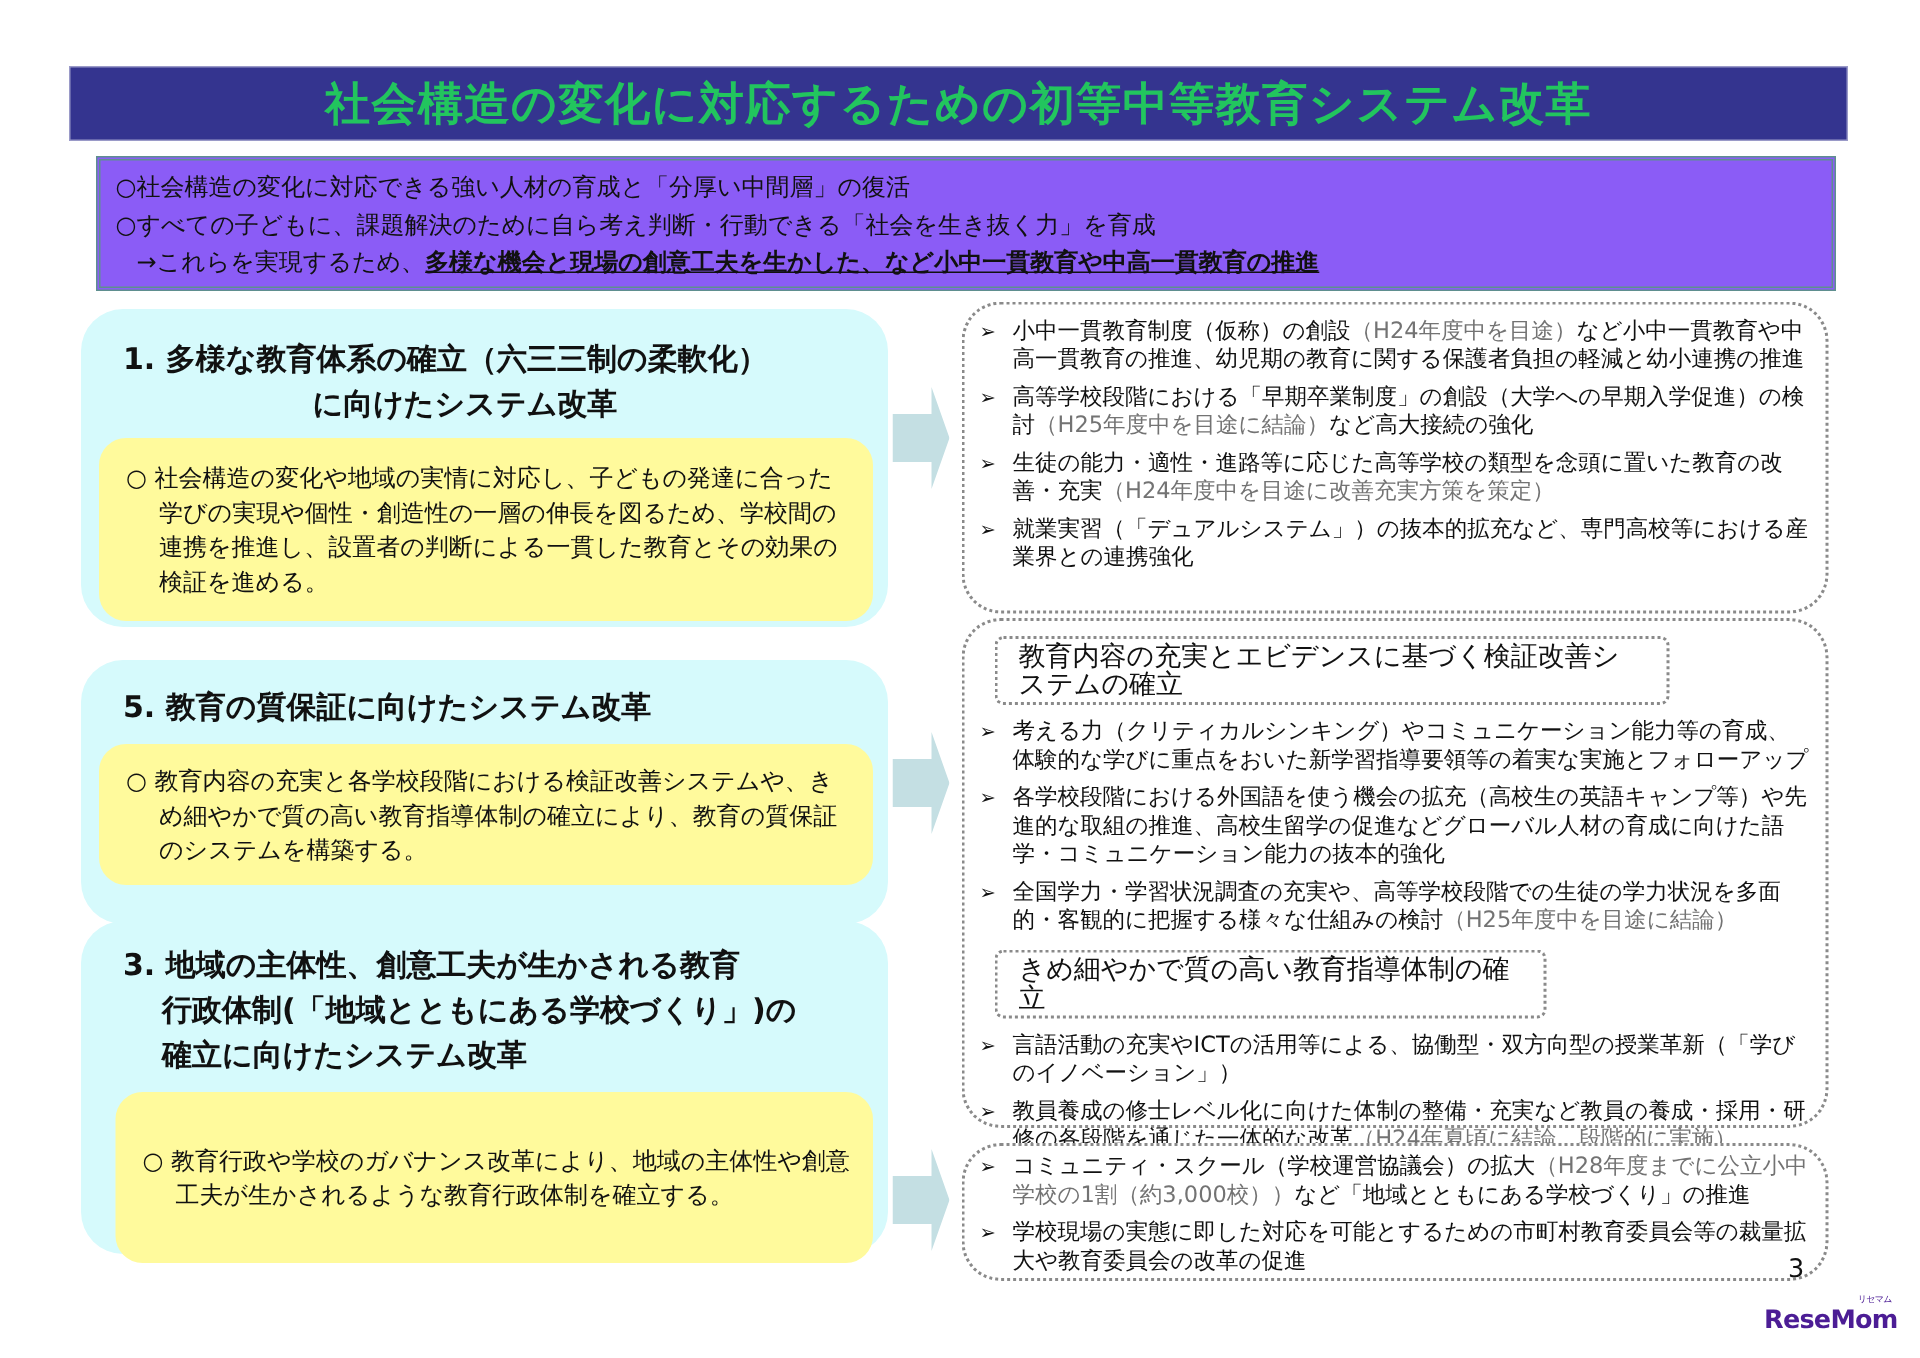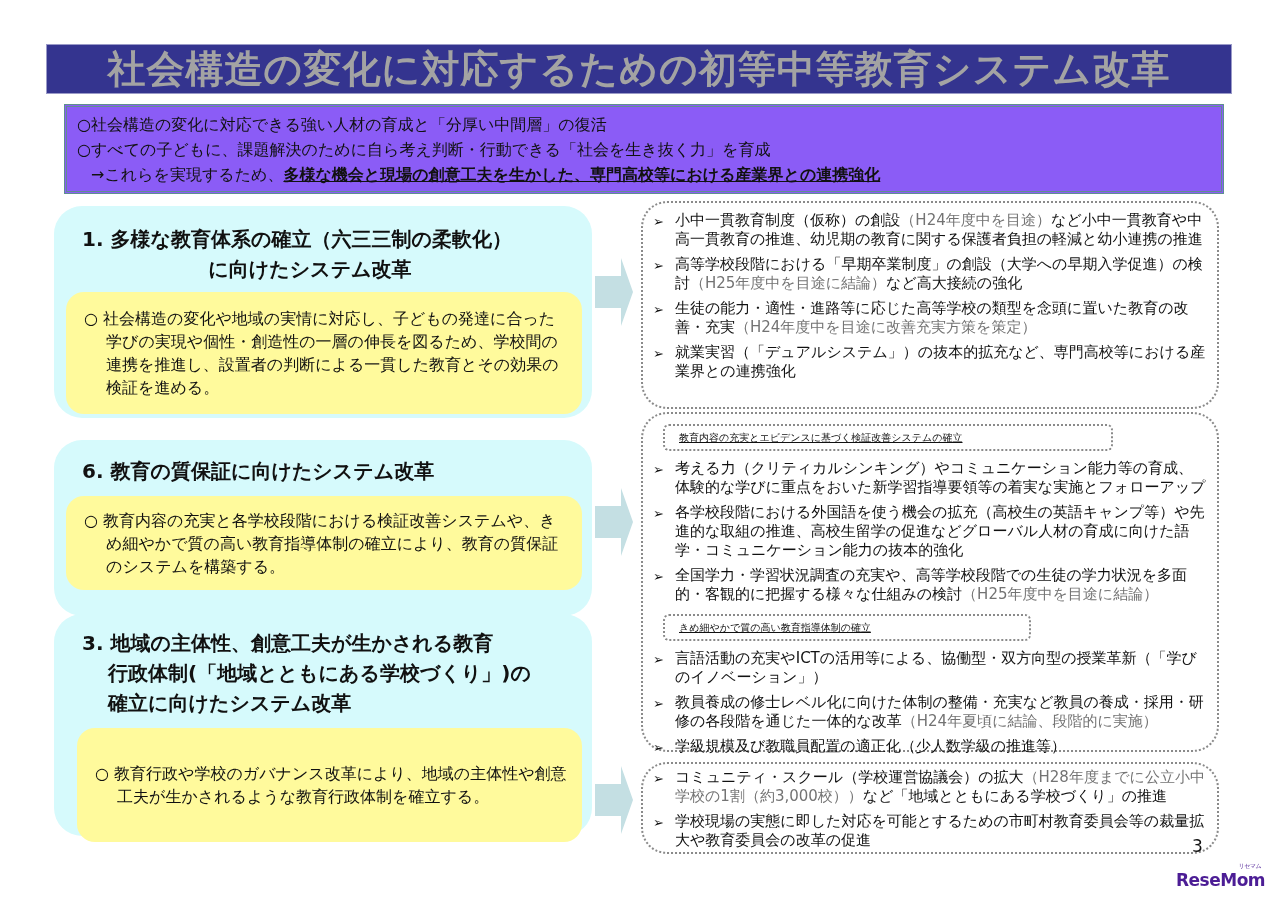--- a/index.html
+++ b/index.html
@@ -4,21 +4,21 @@
 <style>
   * { box-sizing: border-box; margin: 0; padding: 0; }
   html, body { width: 1280px; height: 905px; background: #ffffff; overflow: hidden; }
   body { position: relative; font-family: "DejaVu Sans", "Liberation Sans", sans-serif; color: #111; }
 
   .title-bar {
     position: absolute; left: 46px; top: 44px; width: 1186px; height: 50px;
     background: #34348f; border: 1px solid #9a9ac8;
     display: flex; align-items: center; justify-content: center;
   }
-  .title-bar h1 { color: #a3a3a3; font-size: 38px; font-weight: bold; letter-spacing: 1px; }
+  .title-bar h1 { color: #22c55e; font-size: 30px; font-weight: bold; letter-spacing: 1px; }
 
   .summary-box {
     position: absolute; left: 64px; top: 104px; width: 1160px; height: 90px;
     background: #8b5cf6; border: 3px double #5f8f8f;
     padding: 5px 10px; font-size: 16px; line-height: 25px;
   }
   .summary-box .line { white-space: nowrap; }
   .summary-box .u { text-decoration: underline; font-weight: bold; }
   .summary-box .ind { padding-left: 14px; }
 
@@ -60,21 +60,21 @@
   .p2 { top: 412px; height: 340px; padding: 6px 10px 0 10px; }
   .p3 { top: 762px; height: 92px; padding: 4px 10px 0 10px; }
 
   .item { display: flex; margin-bottom: 6px; }
   .item .bul { width: 22px; flex: 0 0 22px; font-size: 13px; padding-top: 1px; }
   .item .txt { flex: 1; }
   .hl { color: #737373; }
 
   .sub-head {
     display: inline-block; border: 2px dotted #8a8a8a; border-radius: 6px;
-    padding: 2px 14px; font-size: 10px; margin: 4px 0 8px 10px; text-decoration: underline;
+    padding: 2px 14px; font-size: 18px; margin: 4px 0 8px 10px;
   }
   .sub-head.w1 { width: 450px; }
   .sub-head.w2 { width: 368px; }
 
   .page-num { position: absolute; left: 1192px; top: 836px; font-size: 17px; }
   .logo {
     position: absolute; left: 1176px; top: 870px; font-size: 17px; font-weight: bold;
     color: #4c1d95; font-family: "DejaVu Sans", sans-serif; letter-spacing: -0.5px;
   }
   .logo small { position: absolute; right: 4px; top: -8px; font-size: 6px; font-weight: normal; }
@@ -82,36 +82,36 @@
 </head>
 <body>
 
 <div class="title-bar">
   <h1>社会構造の変化に対応するための初等中等教育システム改革</h1>
 </div>
 
 <div class="summary-box">
   <div class="line">○社会構造の変化に対応できる強い人材の育成と「分厚い中間層」の復活</div>
   <div class="line">○すべての子どもに、課題解決のために自ら考え判断・行動できる「社会を生き抜く力」を育成</div>
-  <div class="line ind"><span>→これらを実現するため、</span><span class="u">多様な機会と現場の創意工夫を生かした、専門高校等における産業界との連携強化</span></div>
+  <div class="line ind"><span>→これらを実現するため、</span><span class="u">多様な機会と現場の創意工夫を生かした、など小中一貫教育や中高一貫教育の推進</span></div>
 </div>
 
 <div class="section s1">
   <div class="head">
     <span>1. 多様な教育体系の確立（六三三制の柔軟化）</span>
     <span class="l2">に向けたシステム改革</span>
   </div>
   <div class="inner">
     <div class="t">○ 社会構造の変化や地域の実情に対応し、子どもの発達に合った学びの実現や個性・創造性の一層の伸長を図るため、学校間の連携を推進し、設置者の判断による一貫した教育とその効果の検証を進める。</div>
   </div>
 </div>
 
 <div class="section s2">
   <div class="head">
-    <span>6. 教育の質保証に向けたシステム改革</span>
+    <span>5. 教育の質保証に向けたシステム改革</span>
   </div>
   <div class="inner">
     <div class="t">○ 教育内容の充実と各学校段階における検証改善システムや、きめ細やかで質の高い教育指導体制の確立により、教育の質保証のシステムを構築する。</div>
   </div>
 </div>
 
 <div class="section s3">
   <div class="head">
     <span>3. 地域の主体性、創意工夫が生かされる教育</span>
     <span class="l2">行政体制(「地域とともにある学校づくり」)の</span>

